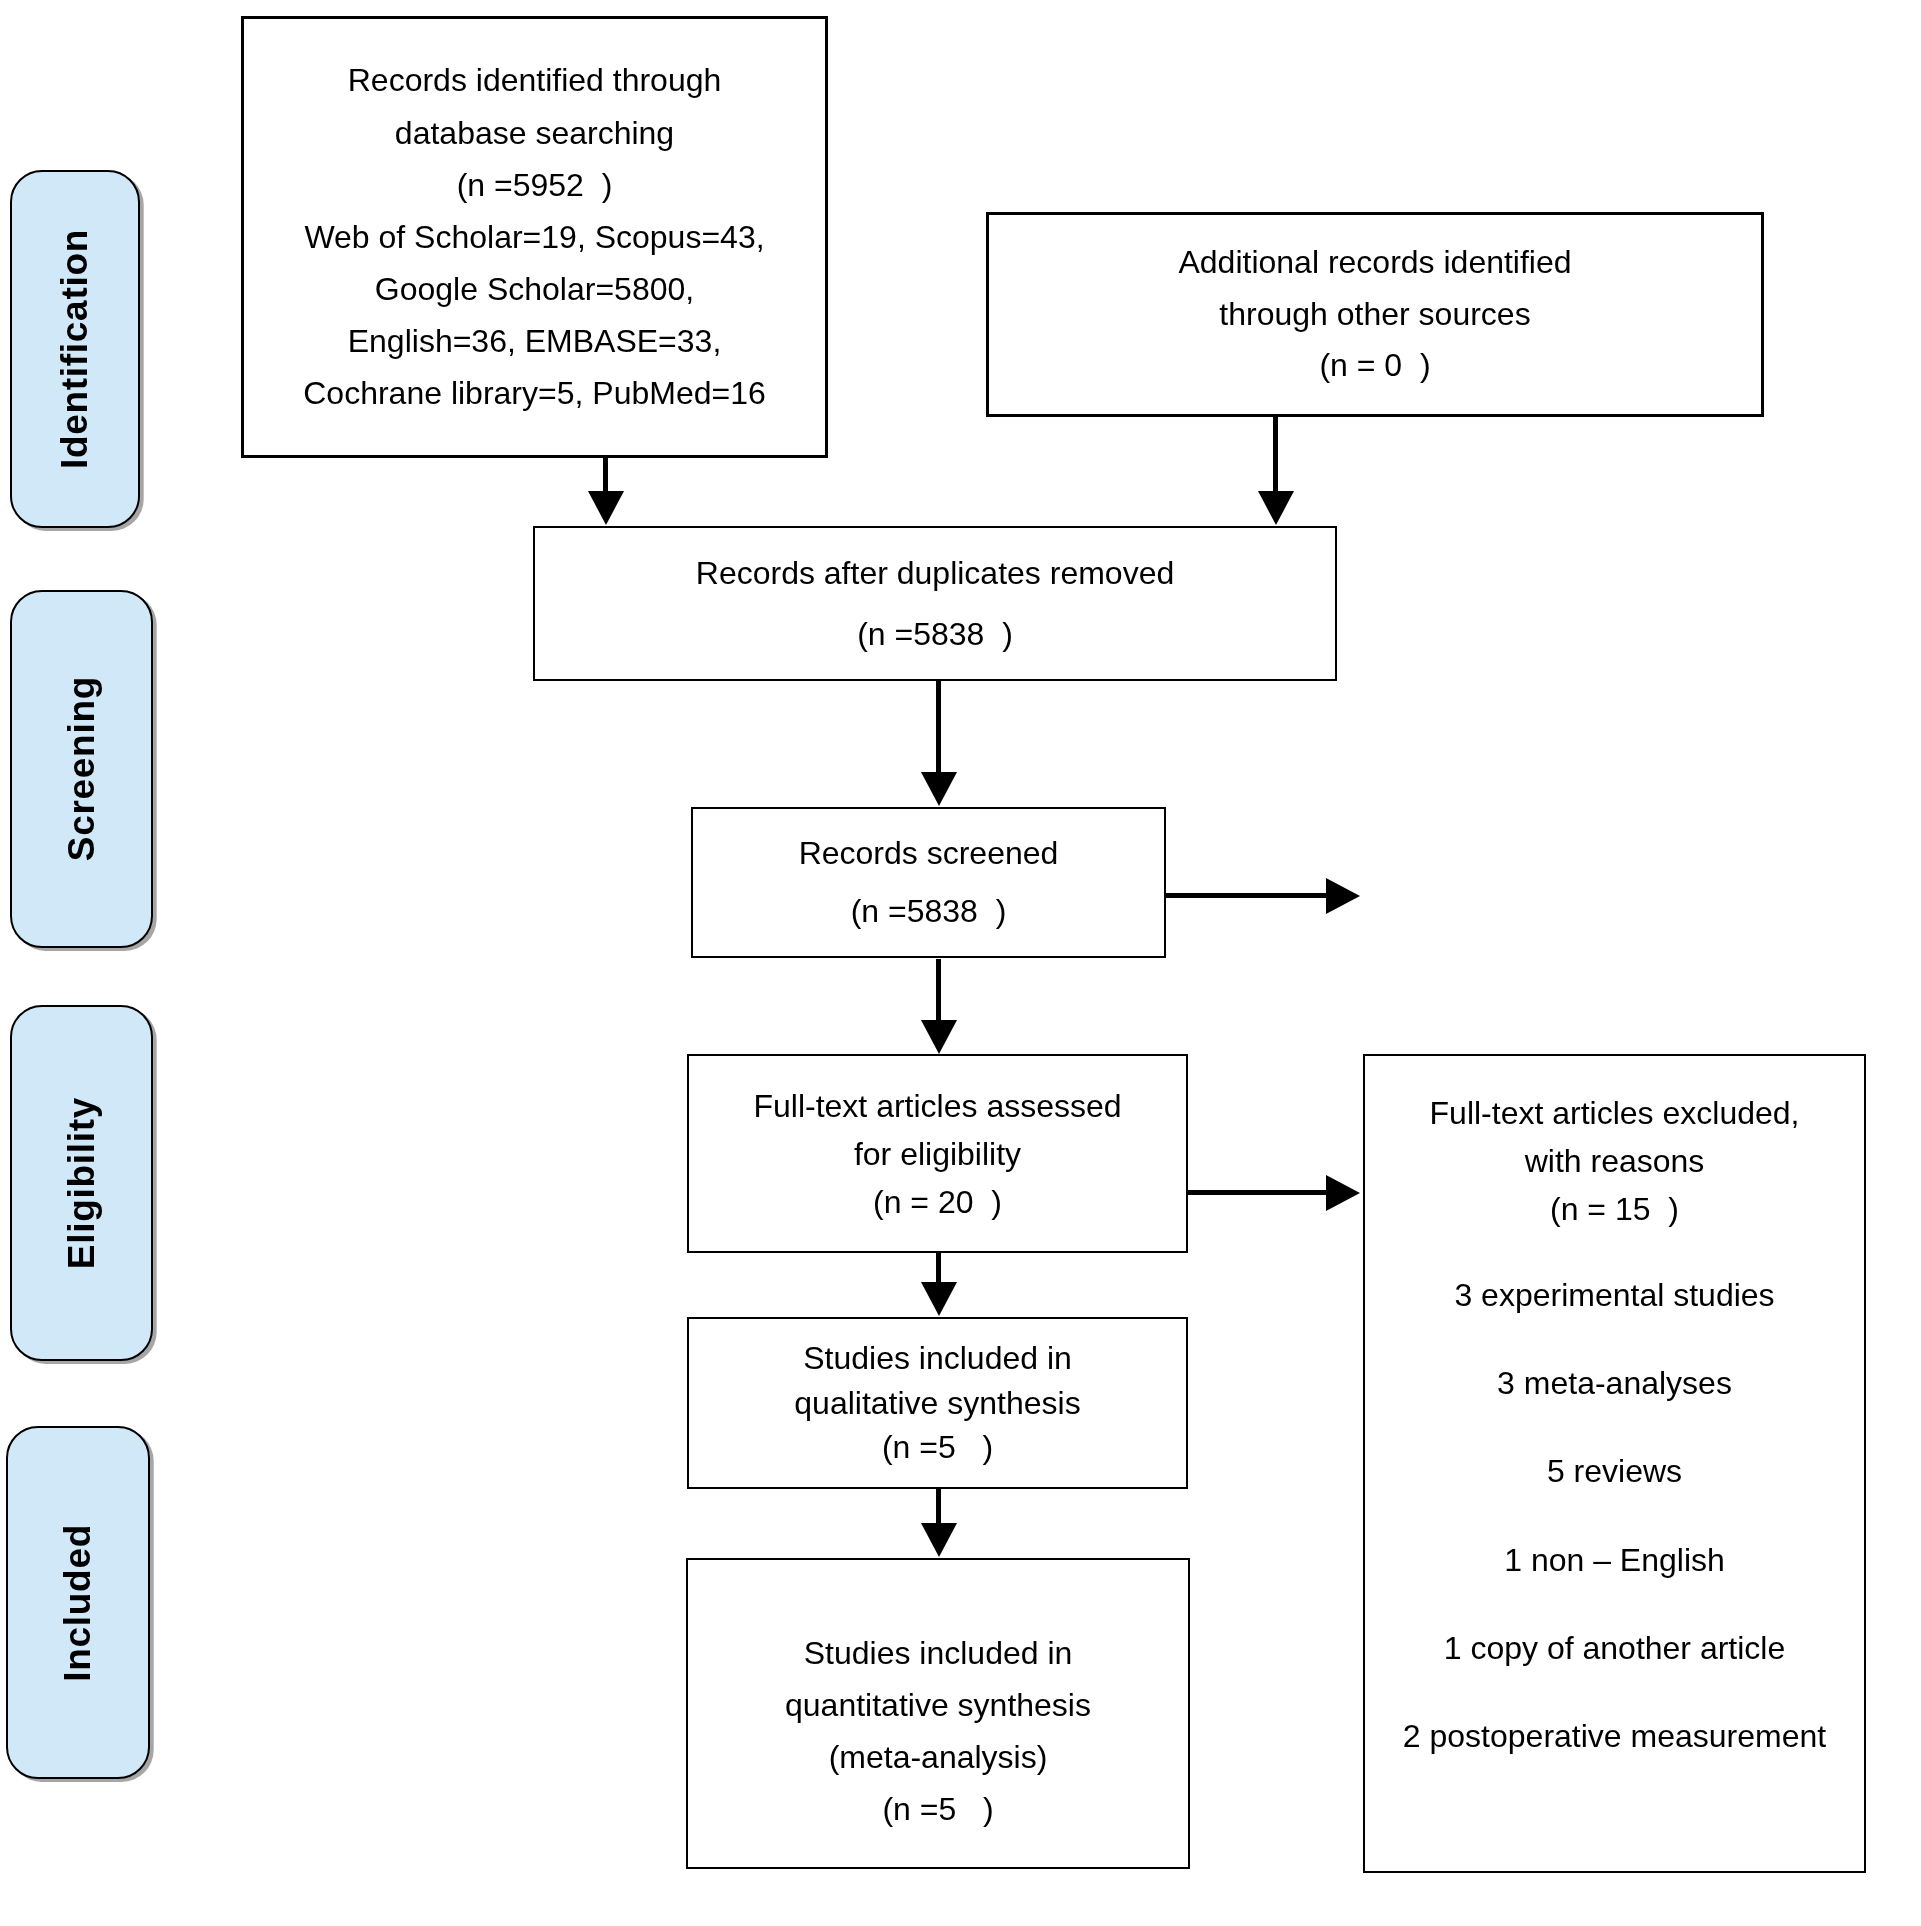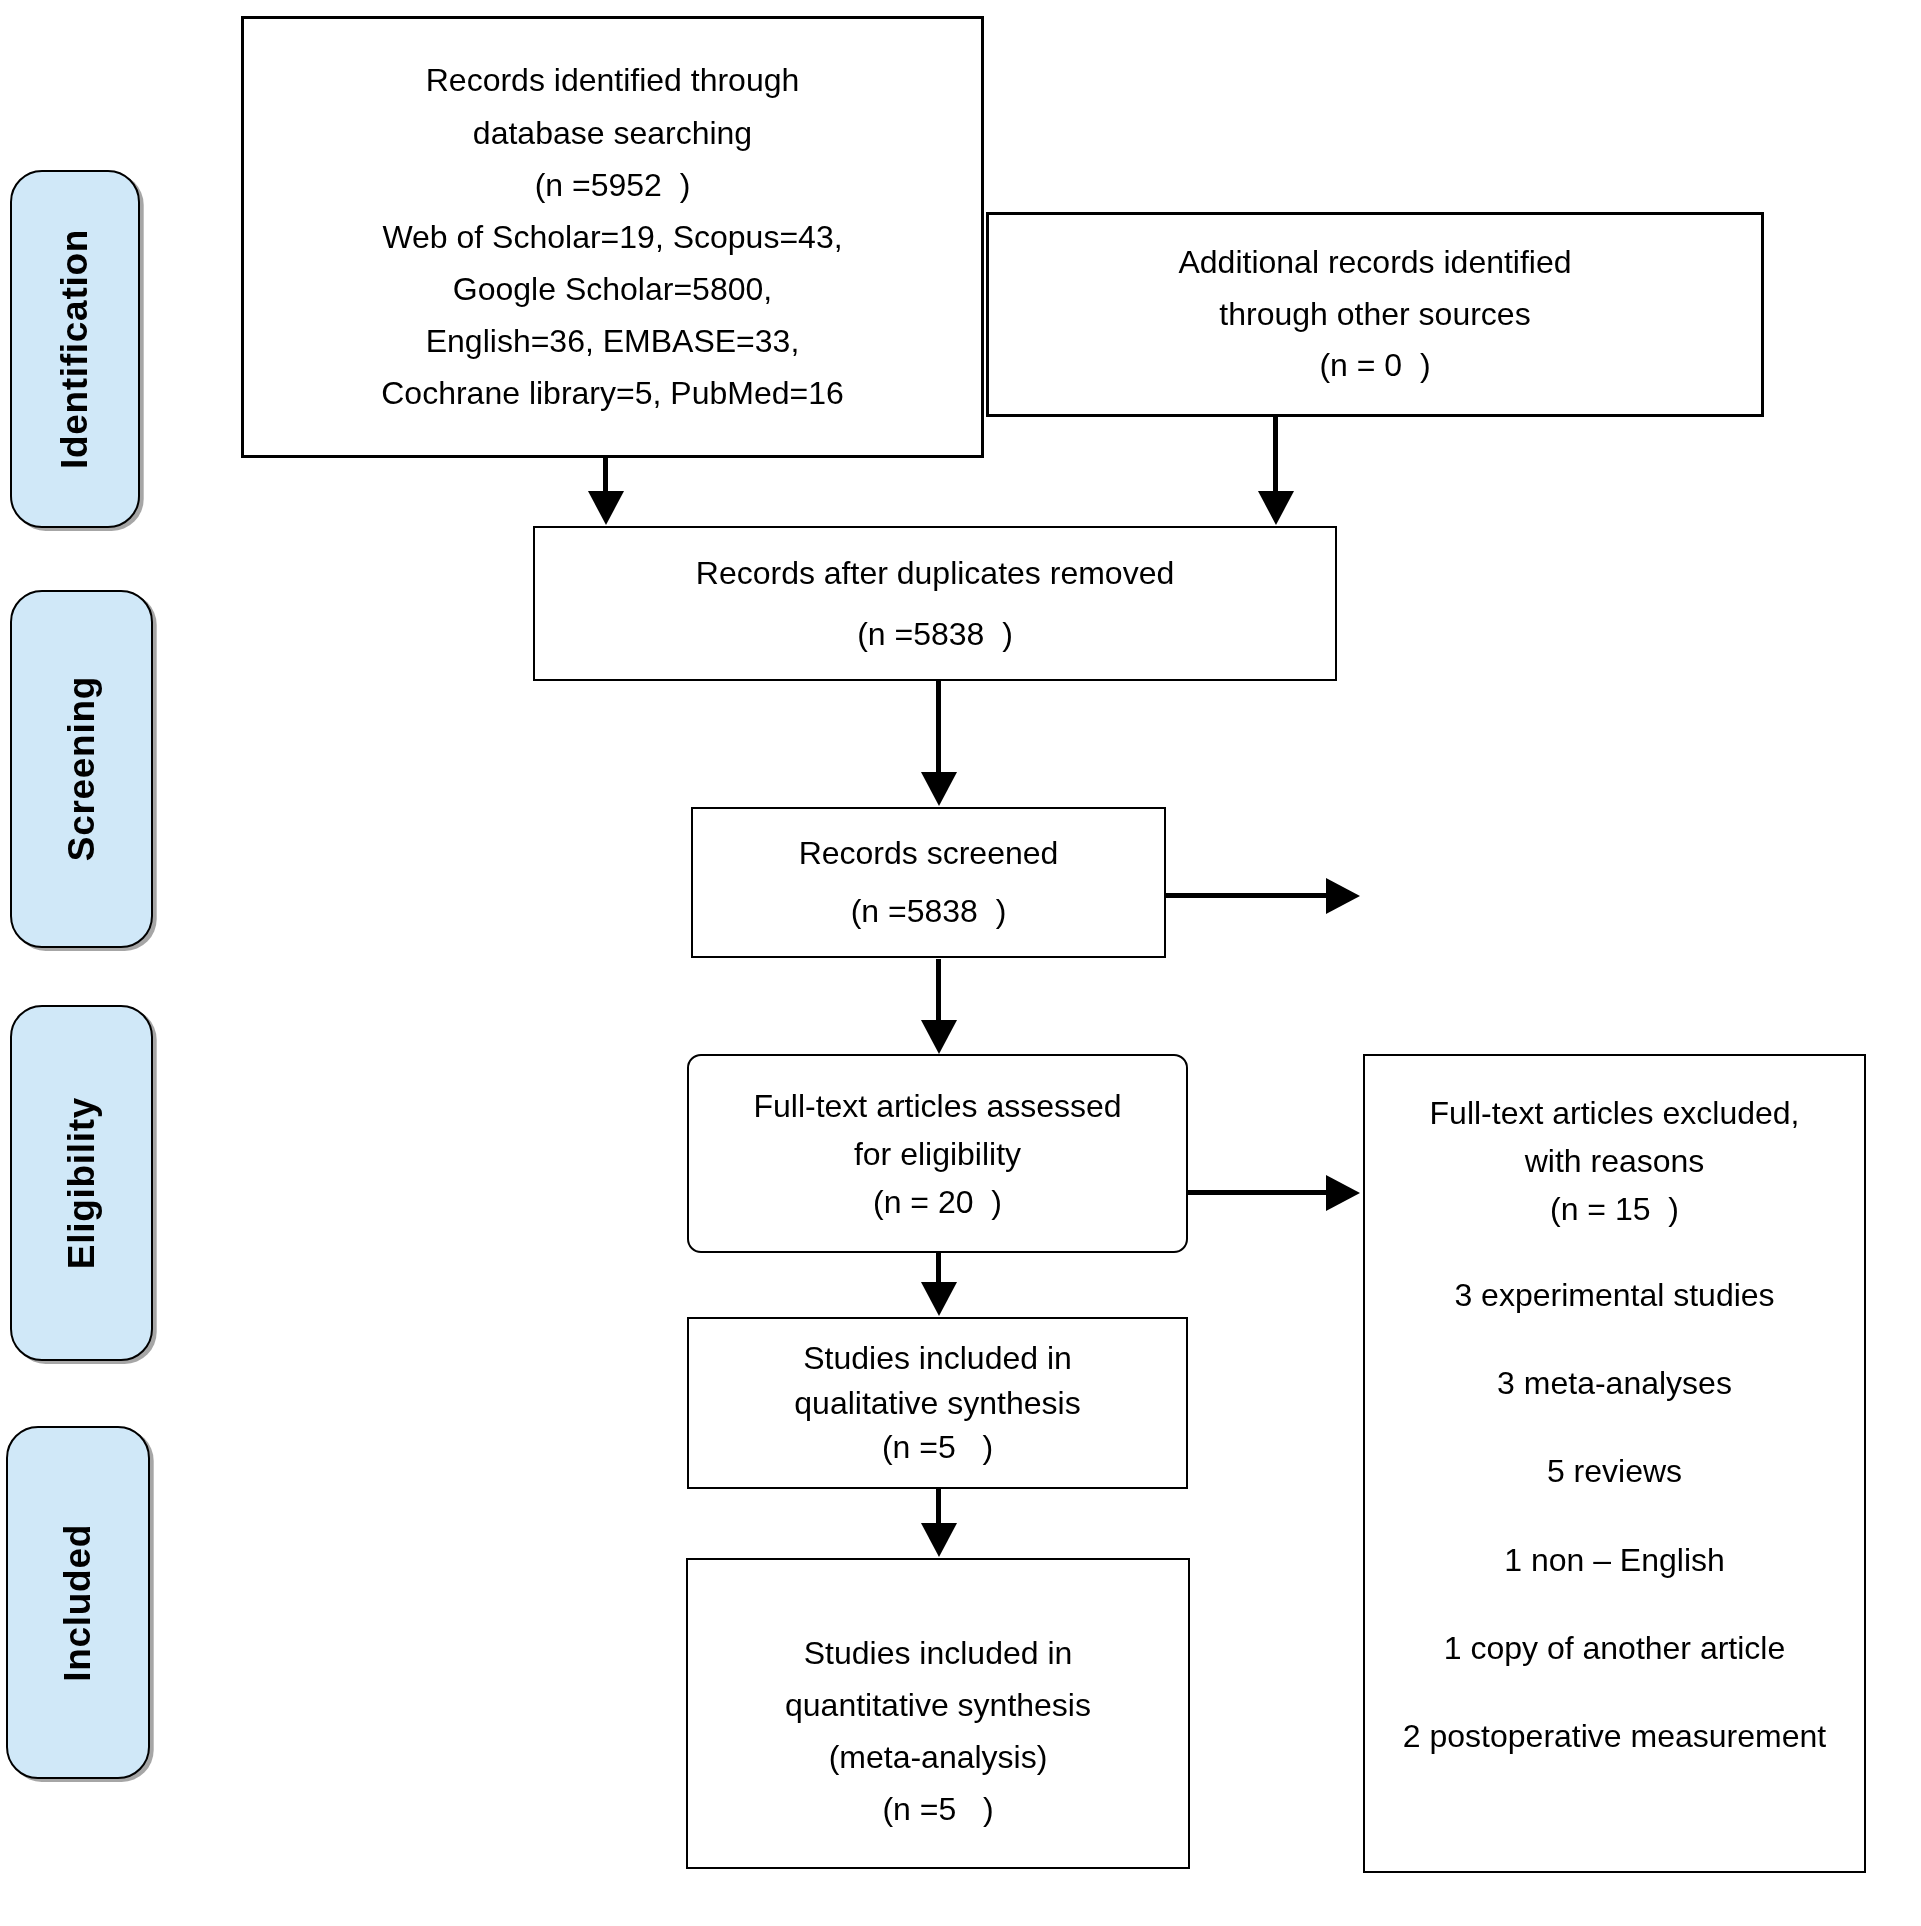--- a/index.html
+++ b/index.html
@@ -45,26 +45,26 @@
     flex-direction: column;
     align-items: center;
     justify-content: center;
     text-align: center;
     font-size: 32px;
     line-height: 1.62;
     box-sizing: border-box;
   }
   .fbox .line { display: block; white-space: pre-wrap; }
 
-  #box-records-identified { left: 241px;  top: 16px;   width: 743px;  height: 442px; border-width: 3.7px; line-height: 1.63; }
+  #box-records-identified { left: 241px;  top: 16px;   width: 587px;  height: 442px; border-width: 3.7px; line-height: 1.63; }
   #box-additional-records { left: 986px; top: 212px;  width: 778px;  height: 205px; border-width: 3.7px; }
   #box-duplicates-removed { left: 533px;  top: 526px;  width: 804px; height: 155px; line-height: 1.9; }
   #box-records-screened   { left: 691px;  top: 807px; width: 475px;  height: 151px; line-height: 1.8; }
   #box-records-excluded   { left: 1363px; top: 826px; width: 503px;  height: 153px; line-height: 1.8; }
-  #box-fulltext-assessed  { left: 687px;  top: 1054px; width: 501px;  height: 199px; line-height: 1.5; border-radius: 14px; }
+  #box-fulltext-assessed  { left: 687px;  top: 1054px; width: 501px;  height: 199px; line-height: 1.5; }
   #box-qualitative        { left: 687px;  top: 1317px; width: 501px;  height: 172px; line-height: 1.4; }
   #box-quantitative       { left: 686px;  top: 1558px; width: 504px;  height: 311px; line-height: 1.62; padding-top: 37px; }
 
   #box-fulltext-excluded {
     left: 1363px; top: 1054px; width: 503px; height: 819px;
     justify-content: flex-start;
     padding-top: 33px;
     line-height: 1.5;
   }
   #box-fulltext-excluded .reason {

